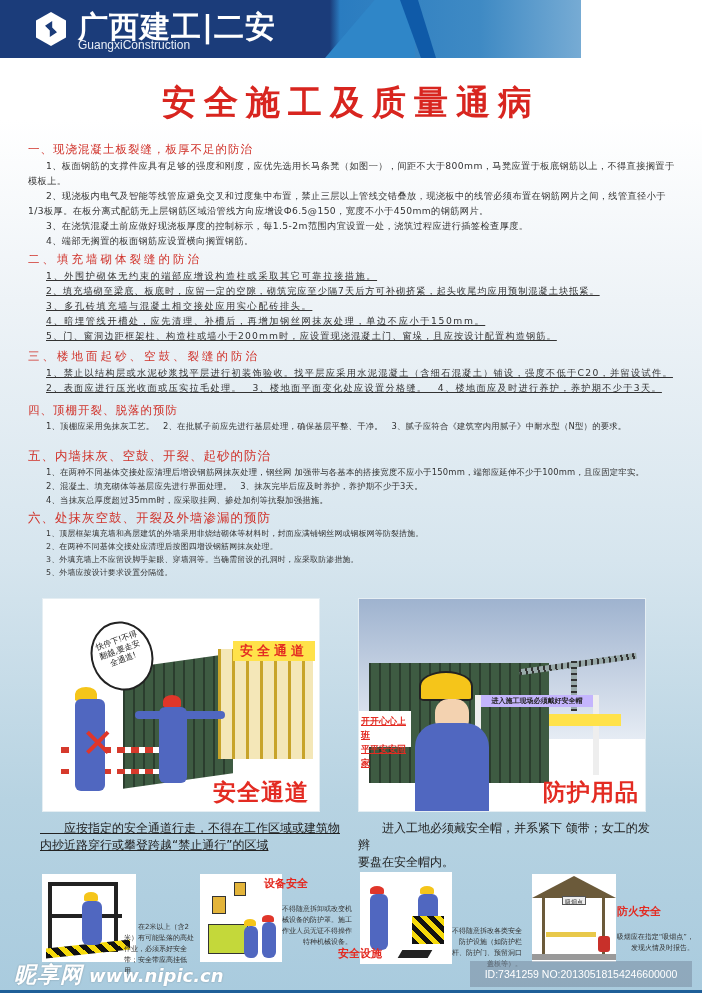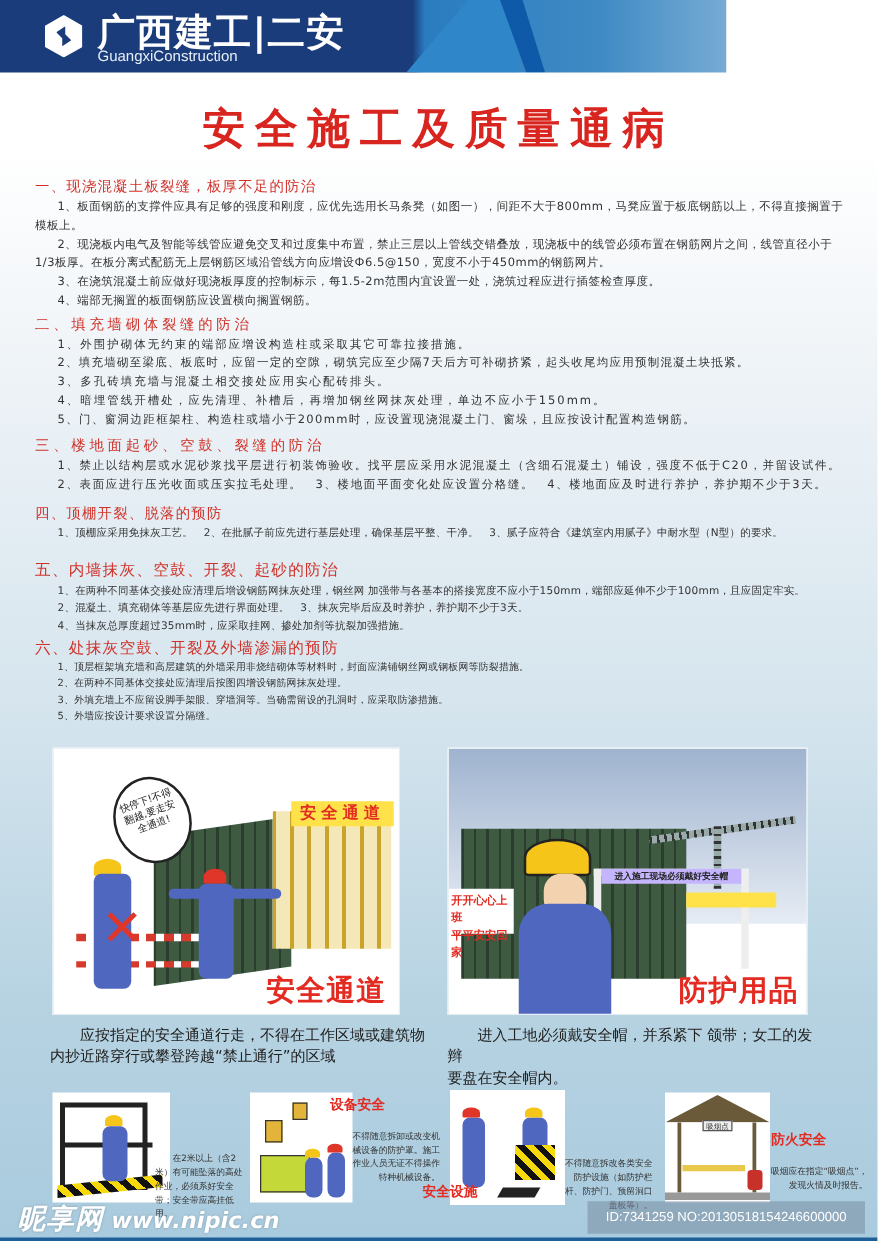--- a/index.html
+++ b/index.html
@@ -58,21 +58,21 @@
   .content {
     position: absolute; left: 28px; top: 138px; width: 650px;
     font-size: 9.2px; line-height: 15px; color: #333;
   }
   .sec-h {
     color: #d0322a; font-size: 11.5px; line-height: 18px; margin-top: 2px;
     letter-spacing: 1px;
   }
   .item { text-indent: 18px; letter-spacing: 0.4px; }
   .sec-small .item { font-size: 8.4px; line-height: 14px; letter-spacing: 0.2px; }
-  .sec-spaced .item { letter-spacing: 1.6px; }
+  .sec-spaced .item { letter-spacing: 1.6px; text-decoration: underline; }
 
   .card {
     position: absolute; background: #ffffff; border: 1px solid #e5eef3;
     overflow: hidden;
   }
   .card-label {
     position: absolute; color: #e32b22; font-weight: bold;
     font-family: "DejaVu Sans", sans-serif;
   }
   .caption {
@@ -179,34 +179,34 @@
   <div style="position:absolute; left:18px; top:170px; width:120px; height:5px; background:repeating-linear-gradient(90deg,#d63a2c 0 8px,#fff 8px 14px);"></div>
   <div class="hard-hat" style="left:32px; top:88px; width:22px; height:14px; background:#f5c51a;"></div>
   <div class="worker-body" style="left:32px; top:100px; width:30px; height:92px;"></div>
   <div style="position:absolute; left:38px; top:124px; font-size:40px; color:#e0362a; line-height:40px; font-weight:bold;">✕</div>
   <div class="hard-hat" style="left:120px; top:96px; width:18px; height:12px; background:#e0362a;"></div>
   <div class="worker-body" style="left:116px; top:108px; width:28px; height:76px;"></div>
   <div style="position:absolute; left:92px; top:112px; width:90px; height:8px; background:#5067c0; border-radius:4px;"></div>
   <div class="speech" style="left:48px; top:22px; width:62px; height:70px; padding:12px 6px; transform:rotate(-20deg);">快停下!不得翻越,要走安全通道!</div>
   <div class="card-label" style="left:170px; top:178px; font-size:23px; letter-spacing:1px;">安全通道</div>
 </div>
-<div class="caption" style="left:40px; top:820px; width:300px;">
+<div class="caption" style="left:40px; top:820px; width:300px;text-decoration:underline;">
   <div>　　应按指定的安全通道行走，不得在工作区域或建筑物</div>
   <div>内抄近路穿行或攀登跨越“禁止通行”的区域</div>
 </div>
 
 <div class="card" style="left:358px; top:598px; width:288px; height:214px;">
   <div class="sky" style="left:0; top:0; width:288px; height:140px;"></div>
   <div class="scaffold" style="left:10px; top:64px; width:180px; height:120px;"></div>
   <div style="position:absolute; left:160px; top:62px; width:118px; height:6px; background:repeating-linear-gradient(90deg,#333 0 2px,#9aa 2px 6px); transform:rotate(-8deg);"></div>
   <div style="position:absolute; left:212px; top:62px; width:6px; height:50px; background:repeating-linear-gradient(0deg,#333 0 2px,#9aa 2px 6px);"></div>
   <div style="position:absolute; left:116px; top:96px; width:124px; height:80px; border:6px solid #eee; border-bottom:none; background:transparent;"></div>
   <div style="position:absolute; left:122px; top:96px; width:112px; height:12px; font-size:7px; line-height:12px; font-weight:bold; color:#222; text-align:center; background:#c4b5fd;">进入施工现场必须戴好安全帽</div>
   <div class="sign-board" style="left:190px; top:115px; width:72px; height:12px;"></div>
-  <div style="position:absolute; left:0; top:112px; width:52px; height:36px; background:#fff; color:#e32b22; font-size:9px; line-height:14px; font-weight:bold; padding:3px 2px;">
+  <div style="position:absolute; left:0; top:112px; width:52px; height:36px; background:#fff; color:#e32b22; font-size:9px; line-height:14px; font-weight:bold; padding:3px 2px;text-decoration:underline;">
     <div>开开心心上班</div>
     <div>平平安安回家</div>
   </div>
   <div class="hard-hat" style="left:60px; top:72px; width:54px; height:30px; background:#f5c51a; border:2px solid #222;"></div>
   <div style="position:absolute; left:76px; top:100px; width:34px; height:34px; background:#f3d2b0; border-radius:40%;"></div>
   <div class="worker-body" style="left:56px; top:124px; width:74px; height:90px; border-radius:24px 24px 0 0;"></div>
   <div class="card-label" style="left:184px; top:178px; font-size:23px; letter-spacing:1px;">防护用品</div>
 </div>
 <div class="caption" style="left:358px; top:820px; width:300px;">
   <div>　　进入工地必须戴安全帽，并系紧下 颌带；女工的发辫</div>

